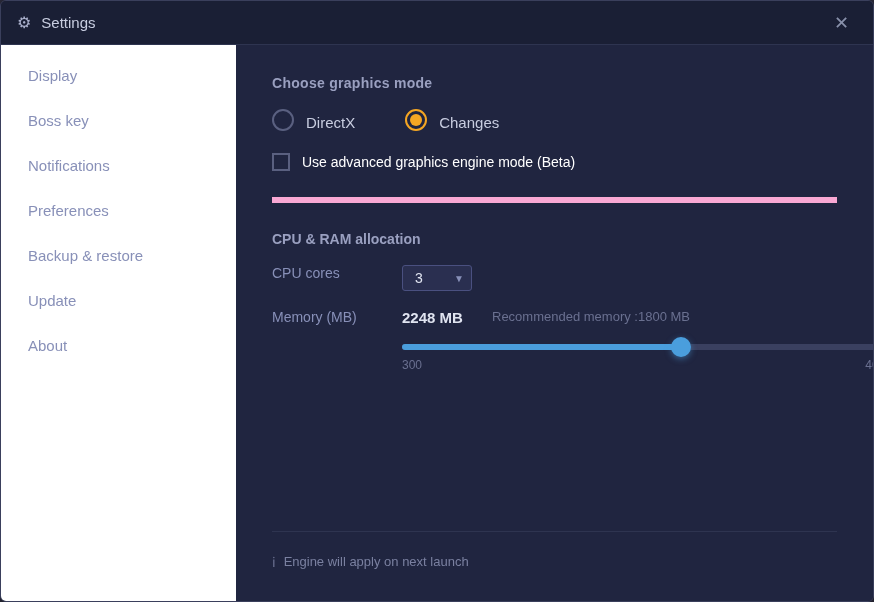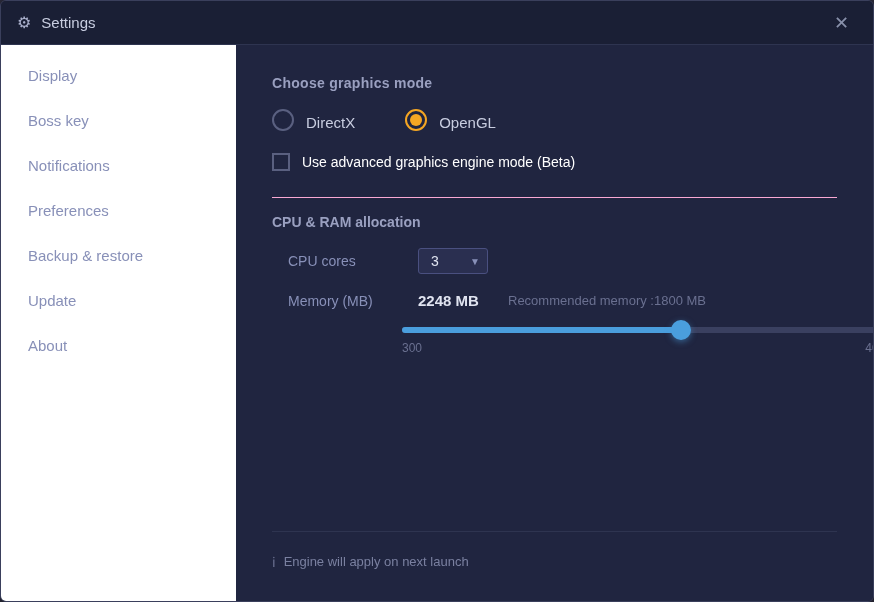--- a/index.html
+++ b/index.html
@@ -139,34 +139,33 @@
       height: 18px;
       border: 2px solid #5a6080;
       background: transparent;
       flex-shrink: 0;
     }
     .checkbox-label {
       color: #ffffff;
       font-size: 14px;
     }
     .allocation-section {
-      border-top: 1px solid #f9a8d4;
-      padding-top: 16px;
+      border-top: 6px solid #f9a8d4;
+      padding-top: 28px;
     }
     .allocation-title {
       color: #9aa0c0;
       font-size: 14px;
       font-weight: 600;
       margin-bottom: 18px;
     }
     .row {
       display: flex;
-      align-items: center;
+      align-items: flex-start;
       margin-bottom: 18px;
-      margin-left: 16px;
     }
     .row-label {
       color: #8890b8;
       font-size: 14px;
       width: 130px;
       flex-shrink: 0;
     }
     .cpu-select {
       background: #2a2f50;
       border: 1px solid #4a5080;
@@ -305,21 +304,21 @@
     <div class="main">
       <div class="section-title">Choose graphics mode</div>
 
       <div class="graphics-options">
         <div class="radio-option">
           <div class="radio-circle"></div>
           <span class="radio-label">DirectX</span>
         </div>
         <div class="radio-option">
           <div class="radio-circle selected"></div>
-          <span class="radio-label">OpenGL</span>
+          <span class="radio-label">Changes</span>
         </div>
       </div>
 
       <div class="checkbox-row">
         <div class="checkbox-box"></div>
         <span class="checkbox-label">Use advanced graphics engine mode (Beta)</span>
       </div>
 
       <div class="allocation-section">
         <div class="allocation-title">CPU &amp; RAM allocation</div>

